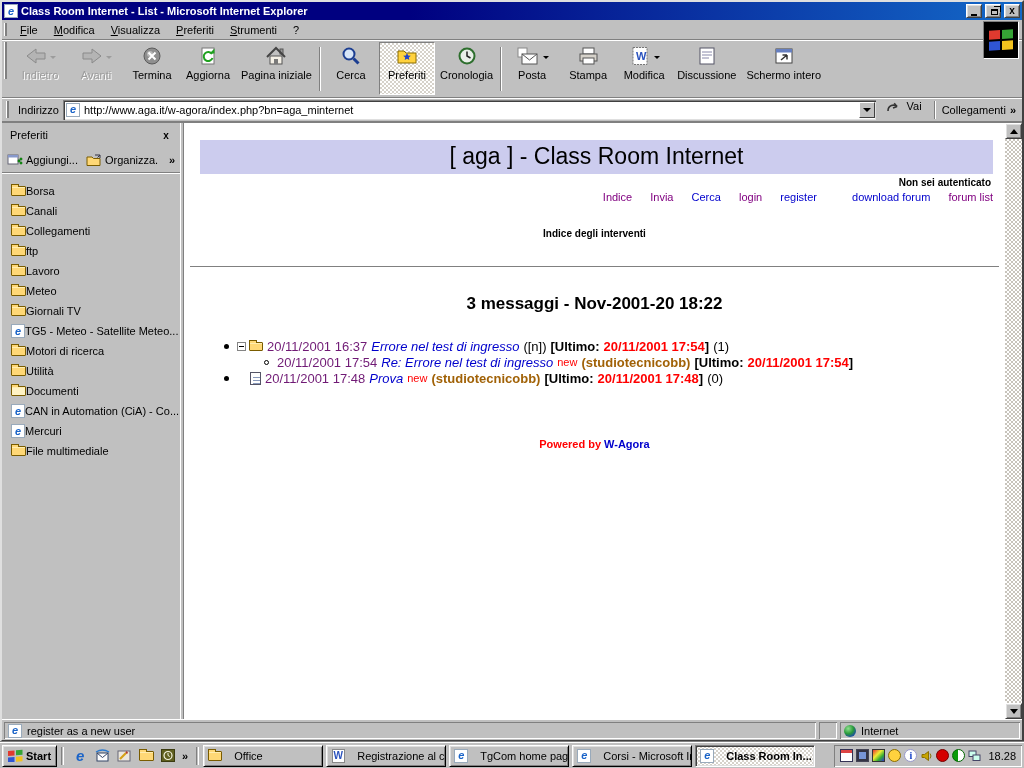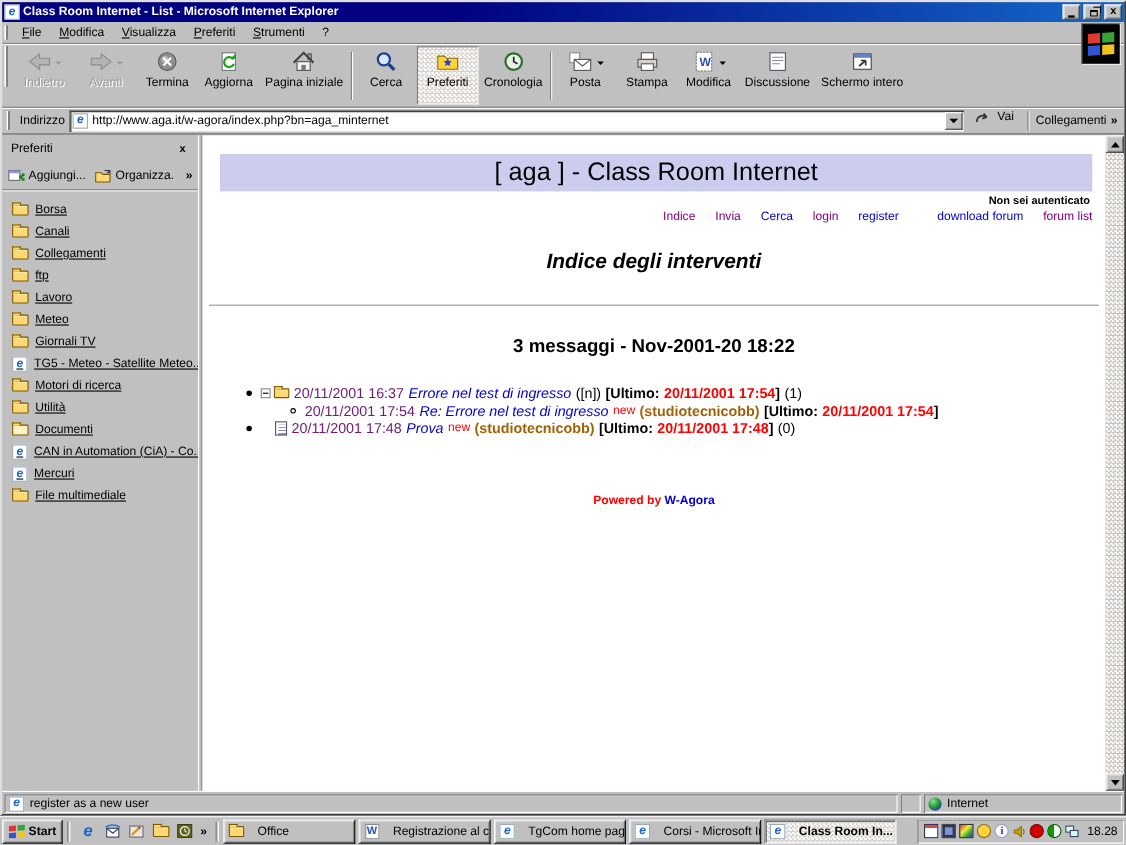--- a/index.html
+++ b/index.html
@@ -98,36 +98,36 @@
   .sidebar { width:178px; flex:none; background:#c0c0c0; display:flex; flex-direction:column; font-size:11px; }
   .fav-head { height:24px; flex:none; display:flex; align-items:center; justify-content:space-between;
     padding:0 6px 0 8px; }
   .fav-x { width:16px; height:14px; display:flex; align-items:center; justify-content:center;
     font-weight:bold; font-size:10px; }
   .fav-tools { height:26px; flex:none; display:flex; align-items:center; gap:2px; padding:0 2px;
     border-bottom:1px solid #808080; box-shadow:0 1px 0 #fff; }
   .fav-tbtn { display:flex; align-items:center; gap:3px; padding:2px 3px; }
   .fav-tools .chev { margin-left:auto; padding-right:3px; }
   .fav-list { flex:1; padding-top:8px; overflow:hidden; }
-  .fav-item { height:20px; display:flex; align-items:center; gap:6px; padding-left:9px;
-    white-space:nowrap; overflow:hidden;text-decoration:underline; }
+  .fav-item { height:20px; display:flex; align-items:center; padding-left:9px;
+    white-space:nowrap; overflow:hidden; }
 
   .splitter { width:4px; flex:none; background:#c0c0c0;
     border-left:1px solid #fff; border-right:1px solid #808080; }
 
   .main { flex:1; background:#fff; color:#000; overflow:hidden; position:relative;
     font-size:13px; }
   .banner { margin:17px 12px 0 16px; background:#ccccee; text-align:center;
     font-size:23px; padding:3px 0 4px; }
   .auth-line { text-align:right; font-size:10px; font-weight:bold; margin:3px 14px 0 0; }
   .nav-row { text-align:right; font-size:11px; margin:3px 12px 0 0; }
   .nav-row a { text-decoration:none; margin-left:15px; }
   a.u { color:#0000cc; } a.v { color:#800080; }
   .nav-gap { margin-left:32px !important; }
-  .section-title { text-align:center; font-weight:bold; font-style:italic; font-size:19px; margin-top:25px; }
+  .section-title { text-align:center; font-weight:bold; font-size:10px; margin-top:25px; }
   .rule { margin:27px 6px 0 6px; height:2px; border-top:1px solid #808080; border-bottom:1px solid #fff; }
   .summary { text-align:center; font-weight:bold; font-size:17px; margin-top:26px; }
 
   .msg-block { margin-top:24px; }
   .msg-row { display:flex; align-items:center; height:16px; white-space:nowrap; }
   .msg-row > * { margin-right:4px; flex:none; }
   .ind1 { padding-left:40px; } .ind2 { padding-left:80px; }
   .bdisc { width:5px; height:5px; background:#000; border-radius:50%; margin-right:8px; }
   .bcirc { width:5px; height:5px; border:1px solid #000; border-radius:50%; background:#fff; margin-right:8px; }
   .ttoggle { width:9px; height:9px; border:1px solid #848484; background:#fff; position:relative; margin-right:3px; }

